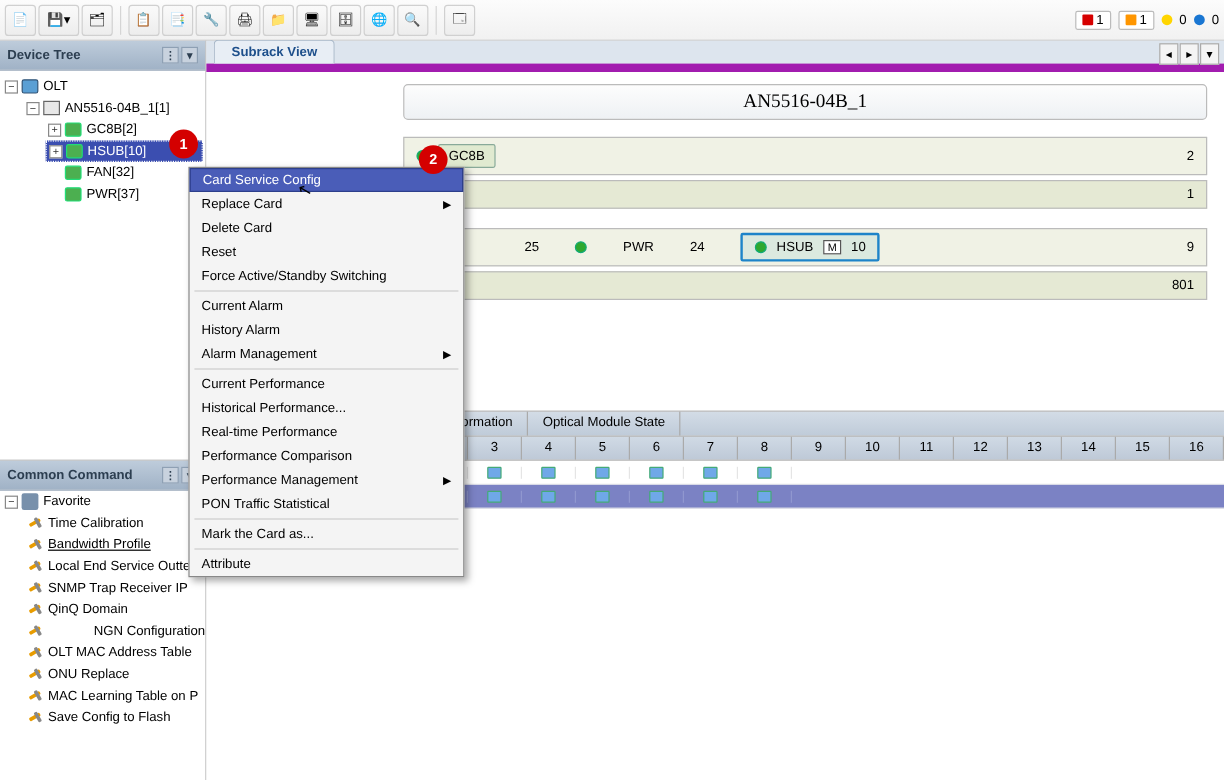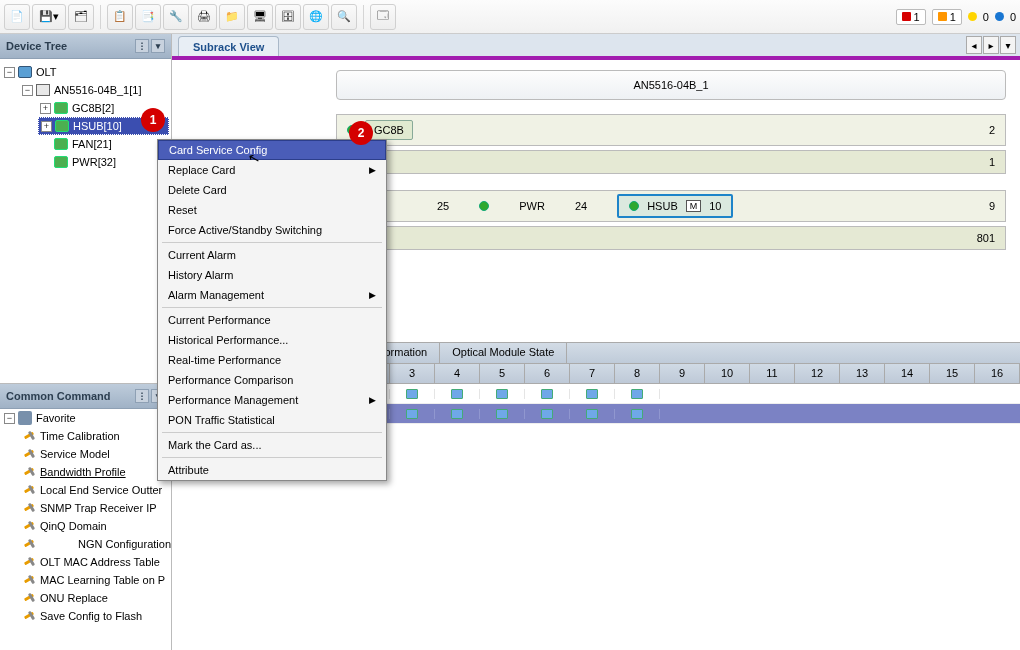--- a/index.html
+++ b/index.html
@@ -44,28 +44,28 @@
 
 
 .cmd-panel { flex:1; background:#fff; overflow:auto; }
 .fav-row { display:flex; align-items:center; height:18px; padding-left:4px; cursor:pointer;}
 .fav-icon { width:14px; height:14px; margin-right:4px; display:inline-block; background:#7890ab; border-radius:2px;}
 .tool-icon { width:14px; height:14px; margin-right:4px; display:inline-block; position:relative;}
 .tool-icon::before{content:'';position:absolute;width:10px;height:3px;background:#e89c00;top:5px;left:2px;border-radius:1px;transform:rotate(-30deg);}
 .tool-icon::after{content:'';position:absolute;width:3px;height:9px;background:#888;top:2px;left:8px;border-radius:1px;transform:rotate(-30deg);}
 
 
-.tab-bar { height: 26px; background: #dde5ee; border-bottom: 4px solid #a21caf; display: flex; align-items: flex-end; padding: 0 6px; position:relative;}
+.tab-bar { height: 26px; background: #dde5ee; border-bottom: 7px solid #a21caf; display: flex; align-items: flex-end; padding: 0 6px; position:relative;}
 .tab { padding: 4px 14px 3px; background: #e8eef5; border: 1px solid #a9b8c8; border-bottom: none; border-radius: 4px 4px 0 0; margin-right: 2px; color: #1d4f8b; font-weight: bold; cursor: pointer; font-size:11px;}
 .tab-nav { position:absolute; right:4px; top:2px; display:flex; gap:1px;}
 .tab-nav-btn { width:16px; height:18px; border:1px solid #aaa; background:#f4f4f4; display:flex; align-items:center; justify-content:center; font-size:10px; cursor:pointer;}
 
 
 .canvas-wrap { flex:1; background:#fff; padding:10px 14px 6px; overflow:auto; position:relative;}
-.rack-title-bar { background: linear-gradient(#fdfdfd,#eef1f4); border:1px solid #bbb; border-radius:4px; height:30px; display:flex; align-items:center; justify-content:center; margin-bottom:14px; font-size:11px; margin-left:150px;}
+.rack-title-bar { background: linear-gradient(#fdfdfd,#eef1f4); border:1px solid #bbb; border-radius:4px; height:30px; display:flex; align-items:center; justify-content:center; margin-bottom:14px; font-size:16px; margin-left:150px;font-family:Liberation Serif, serif;}
 .slot-row { height:32px; border:1px solid #bbb; background:#f0f2e5; margin-bottom:4px; display:flex; align-items:center; padding:0 10px; position:relative; margin-left:150px;}
 .slot-row .left-lbl { display:flex; align-items:center; gap:8px;}
 .slot-row .right-num { margin-left:auto; font-size:11px;}
 .green-dot { width:10px; height:10px; border-radius:50%; background:#2fa82f; border:1px solid #1a7;}
 .slot-card { background:#e0ead0; border:1px solid #8a9; padding:3px 8px; border-radius:2px;}
 .hsub-card { border:2px solid #1d84c9; padding:4px 10px; border-radius:2px; display:flex; align-items:center; gap:8px; background:#dbe9df;}
 .m-badge { border:1px solid #555; padding:0 3px; font-size:9px; background:#fff;}
 .slot-small { height:24px;}
 
 
@@ -163,26 +163,26 @@
           <span>GC8B[2]</span>
         </div>
         <div class="tree-row indent-2 selected">
           <span class="exp">+</span>
           <span class="tree-icon icon-card-green"></span>
           <span>HSUB[10]</span>
         </div>
         <div class="tree-row indent-2">
           <span class="exp blank"></span>
           <span class="tree-icon icon-card-green"></span>
-          <span>FAN[21]</span>
+          <span>FAN[32]</span>
         </div>
         <div class="tree-row indent-2">
           <span class="exp blank"></span>
           <span class="tree-icon icon-card-green"></span>
-          <span>PWR[32]</span>
+          <span>PWR[37]</span>
         </div>
       </div>
     </div>
 
     <div class="panel-hdr">
       <span>Common Command</span>
       <span class="spacer"></span>
       <span class="hdr-btn">⋮</span>
       <span class="hdr-btn">▾</span>
     </div>
@@ -190,24 +190,20 @@
       <div class="fav-row">
         <span class="exp">−</span>
         <span class="fav-icon"></span>
         <span>Favorite</span>
       </div>
       <div id="fav-list">
           <div class="fav-row" style="padding-left: 22px;">
             <span class="tool-icon"></span>
             <span>Time Calibration</span>
           </div>
-          <div class="fav-row" style="padding-left: 22px;">
-            <span class="tool-icon"></span>
-            <span>Service Model</span>
-          </div>
           <div class="fav-row" style="padding-left: 22px; text-decoration: underline;">
             <span class="tool-icon"></span>
             <span>Bandwidth Profile</span>
           </div>
           <div class="fav-row" style="padding-left: 22px;">
             <span class="tool-icon"></span>
             <span>Local End Service Outter</span>
           </div>
           <div class="fav-row" style="padding-left: 22px;">
             <span class="tool-icon"></span>
@@ -220,25 +216,25 @@
           <div class="fav-row" style="padding-left: 22px; justify-content: space-between;">
             <span class="tool-icon"></span>
             <span>NGN Configuration</span>
           </div>
           <div class="fav-row" style="padding-left: 22px; text-align: right;">
             <span class="tool-icon"></span>
             <span>OLT MAC Address Table</span>
           </div>
           <div class="fav-row" style="padding-left: 22px;">
             <span class="tool-icon"></span>
+            <span>ONU Replace</span>
+          </div>
+          <div class="fav-row" style="padding-left: 22px;">
+            <span class="tool-icon"></span>
             <span>MAC Learning Table on P</span>
-          </div>
-          <div class="fav-row" style="padding-left: 22px;">
-            <span class="tool-icon"></span>
-            <span>ONU Replace</span>
           </div>
           <div class="fav-row" style="padding-left: 22px;">
             <span class="tool-icon"></span>
             <span>Save Config to Flash</span>
           </div>
         </div>
     </div>
   </div>
 
   <div class="right-col">

